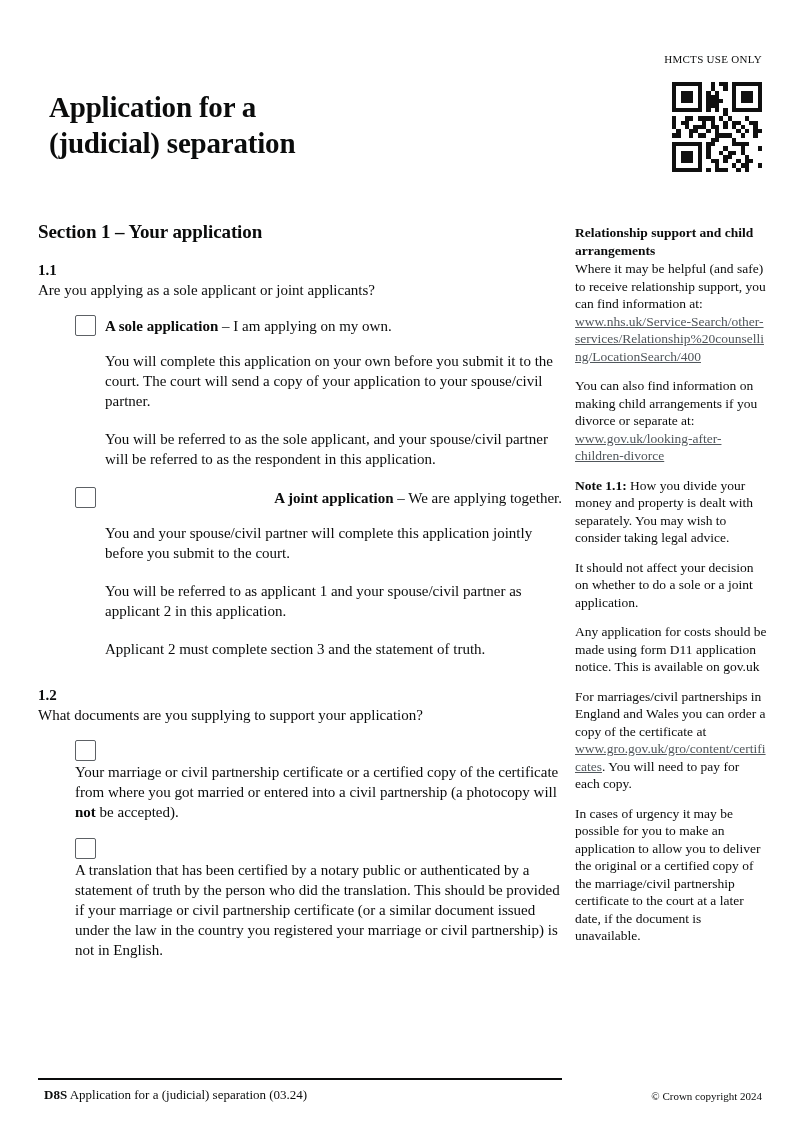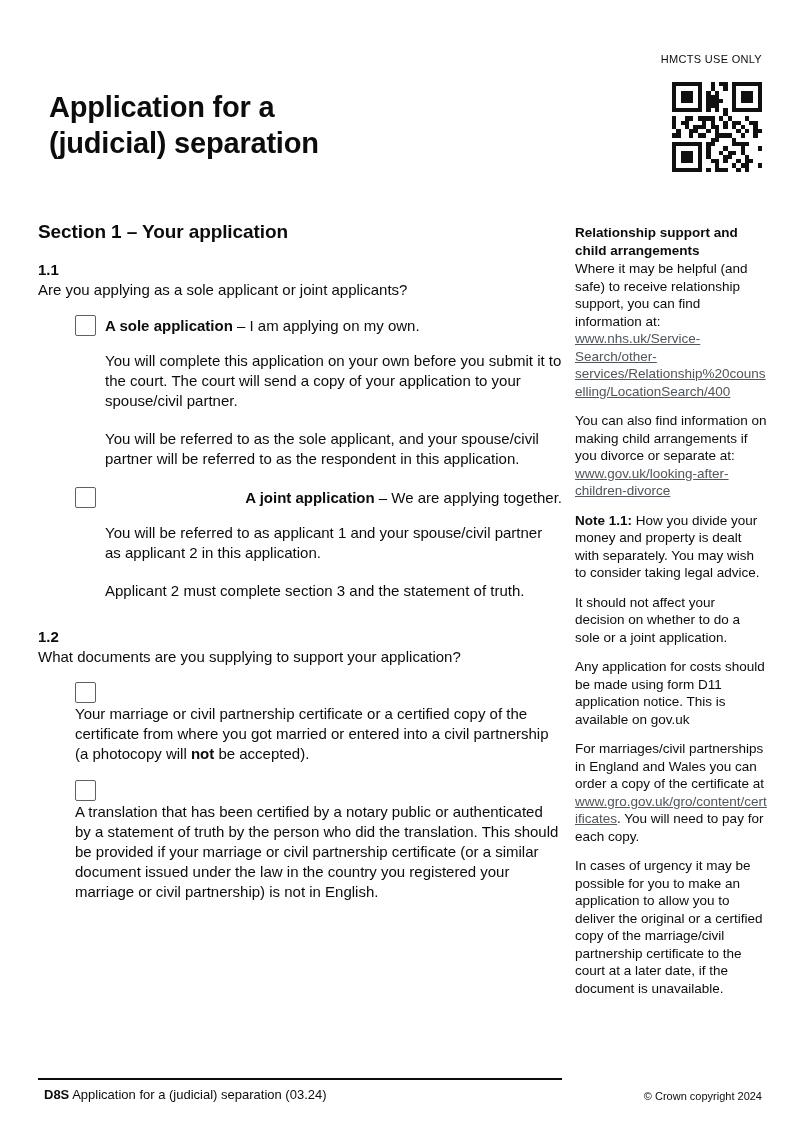--- a/index.html
+++ b/index.html
@@ -1,18 +1,18 @@
 <!DOCTYPE html>
 <html><head>
 <meta charset="utf-8">
 <style>
   html,body { margin:0; padding:0; background:#ffffff; }
   .page {
     position:relative; width:800px; height:1130px; background:#ffffff;
-    font-family:Liberation Sans, sans-serif; color:#0b0c0c; overflow:hidden;
+    font-family:Liberation Serif, serif; color:#0b0c0c; overflow:hidden;
   }
   
   .hmcts { position:absolute; top:53px; right:38px; font-size:11px; letter-spacing:.3px; }
   .qr { position:absolute; top:82px; right:38px; width:90px; height:90px; }
   .title {
     position:absolute; top:78px; left:38px; margin:11px;
     font-size:29px; font-weight:700; line-height:36px; letter-spacing:-.2px;
   }
   
   .main { position:absolute; top:222px; left:38px; width:524px; font-size:15px; line-height:20px; }
@@ -276,20 +276,21 @@
     </div>
 
     <p class="para">You will complete this application on your own before you submit it to the court. The court will send a copy of your application to your spouse/civil partner.</p>
     <p class="para">You will be referred to as the sole applicant, and your spouse/civil partner will be referred to as the respondent in this application.</p>
 
     <div class="cb-row" style="margin-top:12px;text-align:right;">
       <span class="checkbox"></span>
       <span class="cb-label"><b>A joint application</b><span> – We are applying together.</span></span>
     </div>
 
+    <p class="para">You and your spouse/civil partner will complete this application jointly before you submit to the court.</p>
     <p class="para">You will be referred to as applicant 1 and your spouse/civil partner as applicant 2 in this application.</p>
     <p class="para">Applicant 2 must complete section 3 and the statement of truth.</p>
 
     <div class="q-row q2">
       <span class="q-num">1.2</span>
       <span class="q-text">What documents are you supplying to support your application?</span>
     </div>
 
     <div class="cb-row doc">
       <span class="checkbox"></span>

